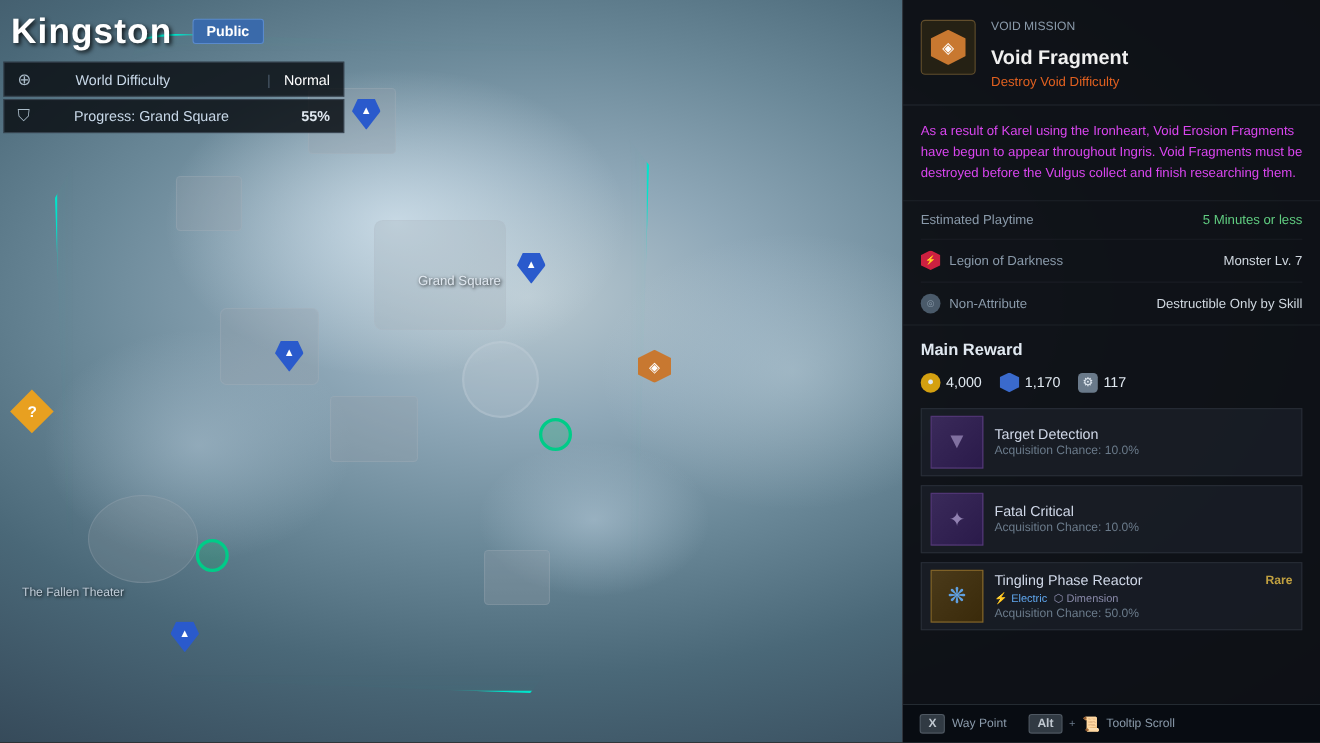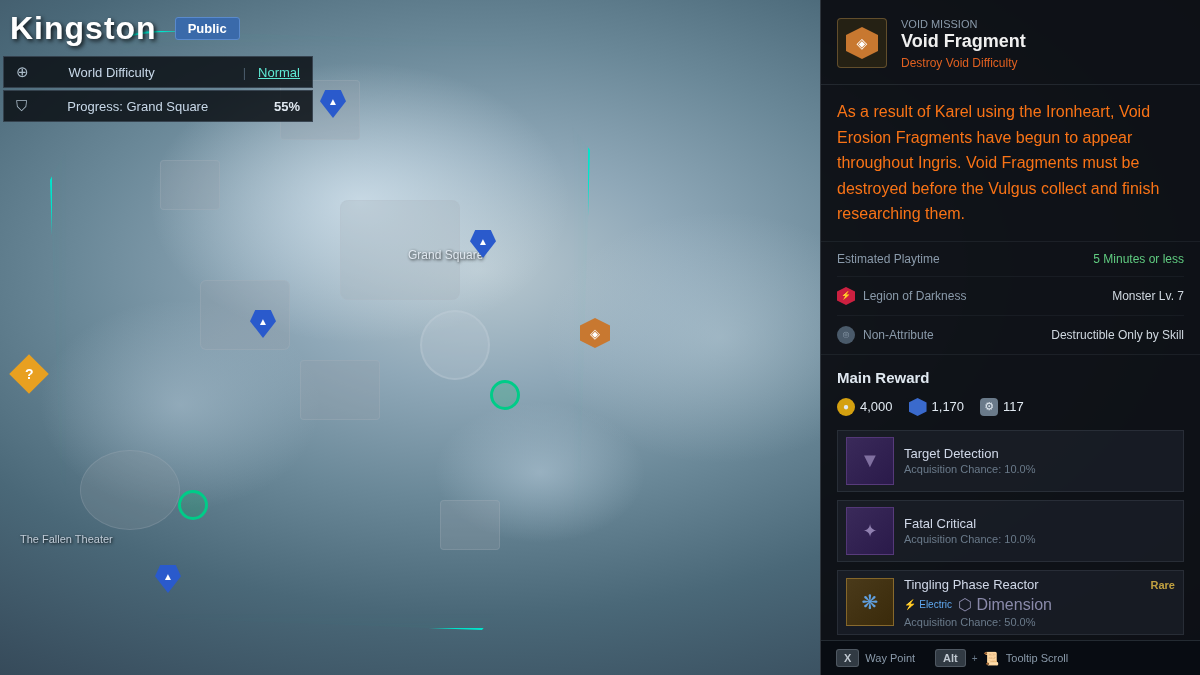--- a/index.html
+++ b/index.html
@@ -105,23 +105,22 @@
       color: #c8d8e8;
       margin-left: 32px;
     }
 
     .panel-separator {
       color: #4a5a6a;
       margin: 0 4px;
     }
 
     .panel-value {
-      color: #5eead4;
+      color: #ffffff;
       font-weight: 500;
-      text-decoration: underline;
     }
 
     .panel-percent {
       color: #e0e8f0;
       font-weight: bold;
       padding-left: 17px;
     }
 
     
     .map-marker {
@@ -230,40 +229,40 @@
     }
 
     .mission-title-area {
       flex: 1;
     }
 
     .mission-type {
       color: #8a9aaa;
       font-size: 11px;
       text-transform: uppercase;
-      margin-bottom: 1px;
+      margin-bottom: 12px;
     }
 
     .mission-name {
       color: #f0f0f0;
       font-size: 18px;
       font-weight: bold;
       margin-bottom: 4px;
     }
 
     .mission-subtitle {
       color: #e06020;
       font-size: 12px;
     }
 
     
     .mission-desc {
       padding: 14px 16px;
-      color: #f97316;
-      font-size: 16px;
+      color: #d946ef;
+      font-size: 12px;
       line-height: 1.6;
       border-bottom: 1px solid rgba(80,90,100,0.2);
     }
 
     
     .mission-stats {
       padding: 0 16px;
       border-bottom: 1px solid rgba(80,90,100,0.2);
     }
 
@@ -450,21 +449,21 @@
     .tag-electric {
       color: #60a8f0;
       font-size: 10px;
       display: flex;
       align-items: center;
       gap: 2px;
     }
 
     .tag-dimension {
       color: #8a8aaa;
-      font-size: 16px;
+      font-size: 10px;
       display: flex;
       align-items: center;
       gap: 2px;
     }
 
     
     #bottom-bar {
       position: absolute;
       bottom: 0;
       right: 0;
@@ -569,21 +568,21 @@
   <div class="map-marker" style="left:15px;top:360px;">
     <div class="marker-question">
         <span>?</span>
       </div>
   </div>
 
   <div class="map-marker" style="left:580px;top:318px;">
     <div class="hex-marker">◈</div>
   </div>
 
-  <div class="location-label" style="left:408px;top:248px;">Grand Square</div>
+  <div class="location-label" style="left:380px;top:248px;">Grand Square</div>
 
   <div class="theater-label">The Fallen Theater</div>
 </div>
 
 <div id="header">
   <div style="display:flex;align-items:center;gap:8px;">
     <span class="city-name">Kingston</span>
     <span class="public-badge">Public</span>
   </div>
 </div>

